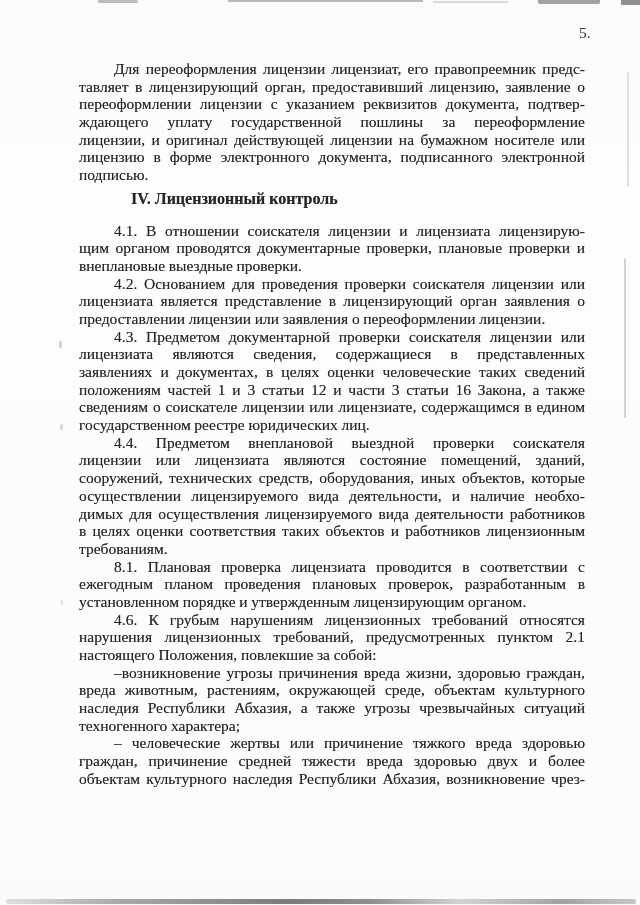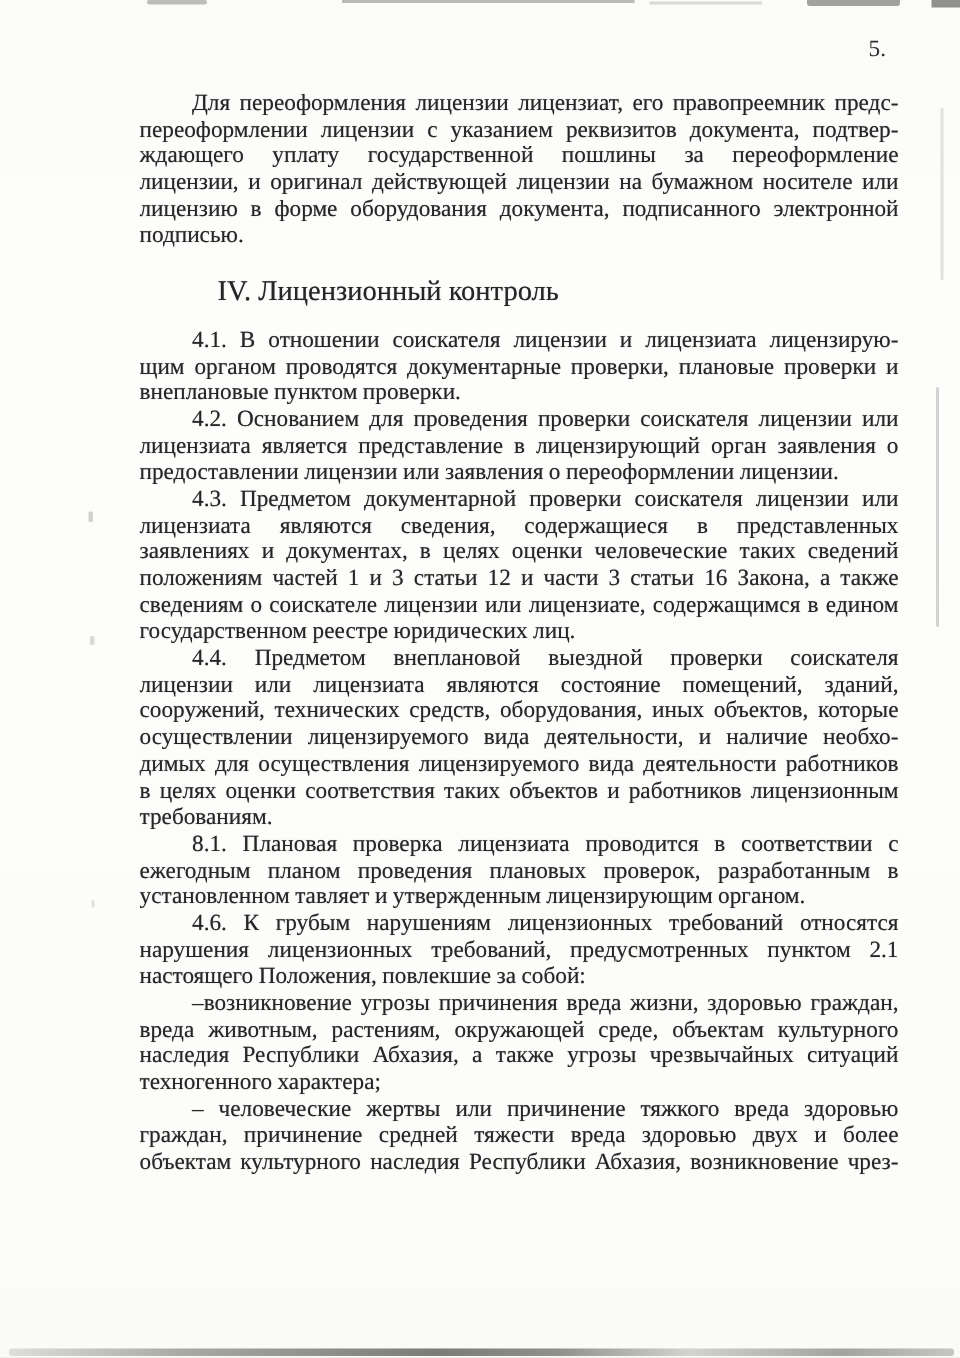--- a/index.html
+++ b/index.html
@@ -15,43 +15,43 @@
   }
   .page-number {
     position: absolute;
     top: 24px;
     left: 579px;
     font-size: 15.5px;
     color: #2e2e2e;
   }
   .text-block {
     position: absolute;
-    left: 93px;
+    left: 79px;
     top: 60px;
     width: 506px;
   }
   .para { margin: 0; }
   .line {
     font-size: 15.5px;
     line-height: 17.7px;
     height: 17.7px;
     overflow: hidden;
     text-align: justify;
     text-align-last: justify;
     word-spacing: -0.2px;
     text-shadow: 0 0 0.6px rgba(40,40,40,0.55);
   }
   .line.first { text-indent: 35px; }
   .line.last { text-align-last: left; }
   .heading {
-    font-weight: normal;
-    font-size: 19px;
+    font-weight: bold;
+    font-size: 16px;
     line-height: 17.7px;
     padding-left: 52px;
-    margin-top: 20px;
+    margin-top: 6px;
     margin-bottom: 14px;
     text-shadow: 0 0 0.6px rgba(30,30,30,0.6);
   }
   
   .artifact { position: absolute; pointer-events: none; }
   .edge-top-1 { top: 0; left: 98px;  width: 40px;  height: 3px; background: #6f6f6d; opacity: .45; border-radius: 2px; }
   .edge-top-2 { top: 0; left: 228px; width: 195px; height: 2px; background: #7a7a78; opacity: .5; }
   .edge-top-3 { top: 1px; left: 433px; width: 75px; height: 2px; background: #9a9a98; opacity: .35; }
   .edge-top-4 { top: 0; left: 538px; width: 62px; height: 4px; background: #585856; opacity: .55; border-radius: 0 0 2px 2px; }
   .edge-top-5 { top: 0; left: 621px; width: 19px; height: 5px; background: #4a4a48; opacity: .6; }
@@ -74,31 +74,32 @@
   .speck-3 { top: 600px; left: 61px; width: 2px; height: 5px; background: rgba(150,150,148,0.28); border-radius: 1px; }
 </style>
 </head>
 <body>
 
 <div class="scan-page">
   <div class="page-number">5.</div>
   <div class="text-block">
       <div class="para">
         <div class="line first">Для переоформления лицензии лицензиат, его правопреемник предс-</div>
+        <div class="line">тавляет в лицензирующий орган, предоставивший лицензию, заявление о</div>
         <div class="line">переоформлении лицензии с указанием реквизитов документа, подтвер-</div>
         <div class="line">ждающего уплату государственной пошлины за переоформление</div>
         <div class="line">лицензии, и оригинал действующей лицензии на бумажном носителе или</div>
-        <div class="line">лицензию в форме оборудования документа, подписанного электронной</div>
+        <div class="line">лицензию в форме электронного документа, подписанного электронной</div>
         <div class="line last">подписью.</div>
       </div>
       <div class="heading">IV. Лицензионный контроль</div>
       <div class="para">
         <div class="line first">4.1. В отношении соискателя лицензии и лицензиата лицензирую-</div>
         <div class="line">щим органом проводятся документарные проверки, плановые проверки и</div>
-        <div class="line last">внеплановые пунктом проверки.</div>
+        <div class="line last">внеплановые выездные проверки.</div>
       </div>
       <div class="para">
         <div class="line first">4.2. Основанием для проведения проверки соискателя лицензии или</div>
         <div class="line">лицензиата является представление в лицензирующий орган заявления о</div>
         <div class="line last">предоставлении лицензии или заявления о переоформлении лицензии.</div>
       </div>
       <div class="para">
         <div class="line first">4.3. Предметом документарной проверки соискателя лицензии или</div>
         <div class="line">лицензиата являются сведения, содержащиеся в представленных</div>
         <div class="line">заявлениях и документах, в целях оценки человеческие таких сведений</div>
@@ -111,21 +112,21 @@
         <div class="line">лицензии или лицензиата являются состояние помещений, зданий,</div>
         <div class="line">сооружений, технических средств, оборудования, иных объектов, которые</div>
         <div class="line">осуществлении лицензируемого вида деятельности, и наличие необхо-</div>
         <div class="line">димых для осуществления лицензируемого вида деятельности работников</div>
         <div class="line">в целях оценки соответствия таких объектов и работников лицензионным</div>
         <div class="line last">требованиям.</div>
       </div>
       <div class="para">
         <div class="line first">8.1. Плановая проверка лицензиата проводится в соответствии с</div>
         <div class="line">ежегодным планом проведения плановых проверок, разработанным в</div>
-        <div class="line last">установленном тавляет и утвержденным лицензирующим органом.</div>
+        <div class="line last">установленном порядке и утвержденным лицензирующим органом.</div>
       </div>
       <div class="para">
         <div class="line first">4.6. К грубым нарушениям лицензионных требований относятся</div>
         <div class="line">нарушения лицензионных требований, предусмотренных пунктом 2.1</div>
         <div class="line last">настоящего Положения, повлекшие за собой:</div>
       </div>
       <div class="para">
         <div class="line first">–возникновение угрозы причинения вреда жизни, здоровью граждан,</div>
         <div class="line">вреда животным, растениям, окружающей среде, объектам культурного</div>
         <div class="line">наследия Республики Абхазия, а также угрозы чрезвычайных ситуаций</div>

